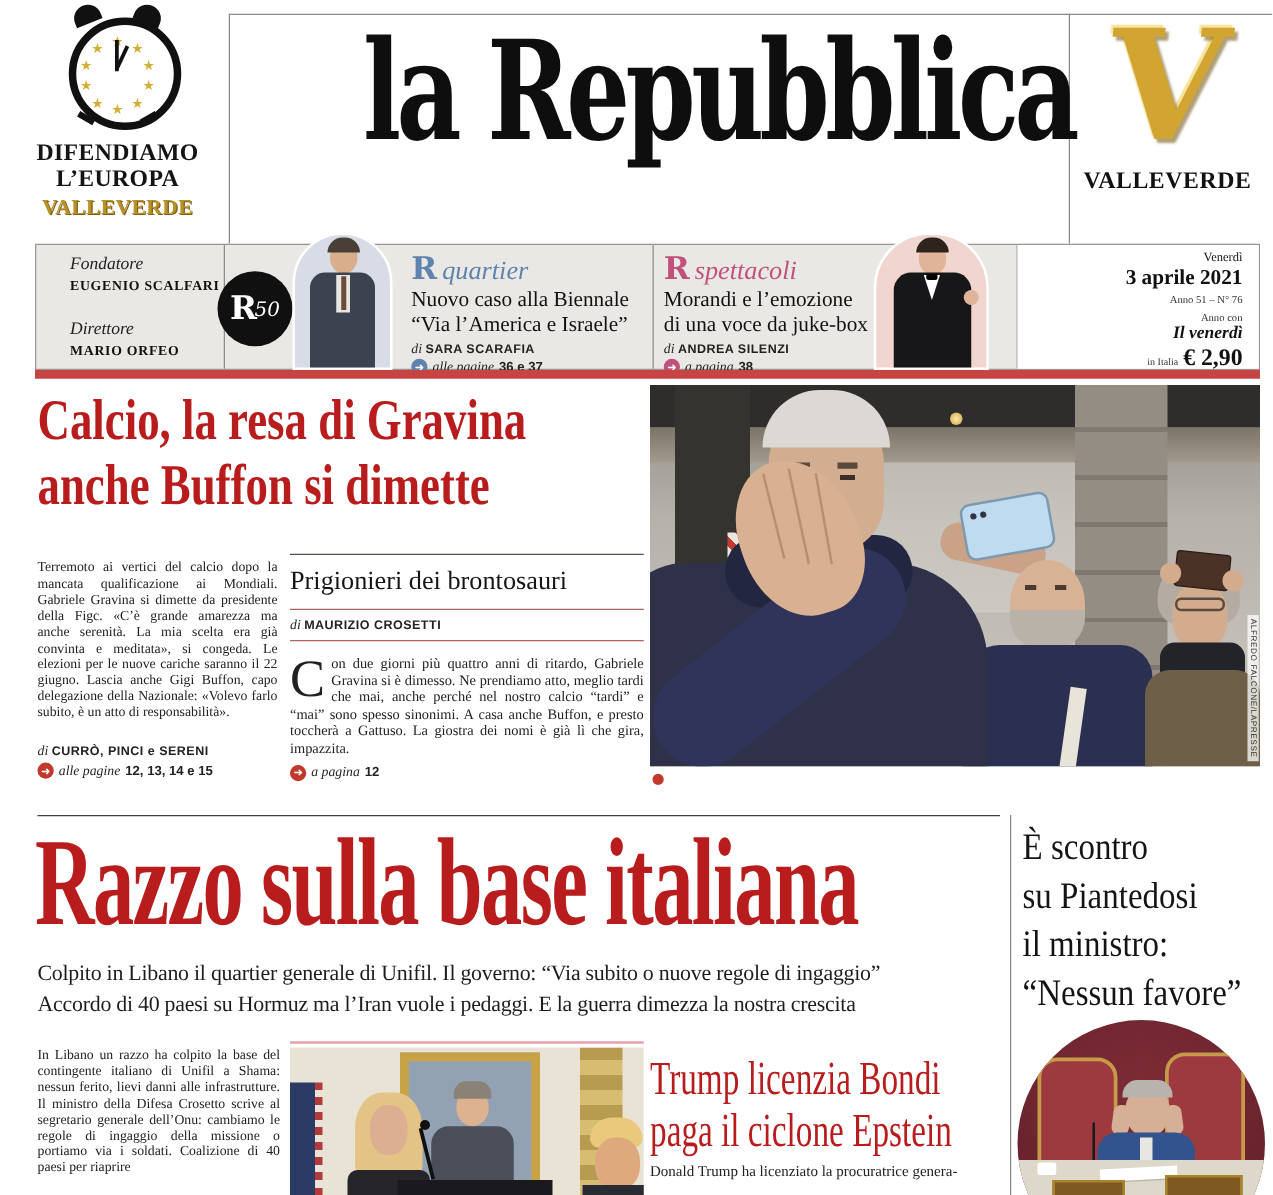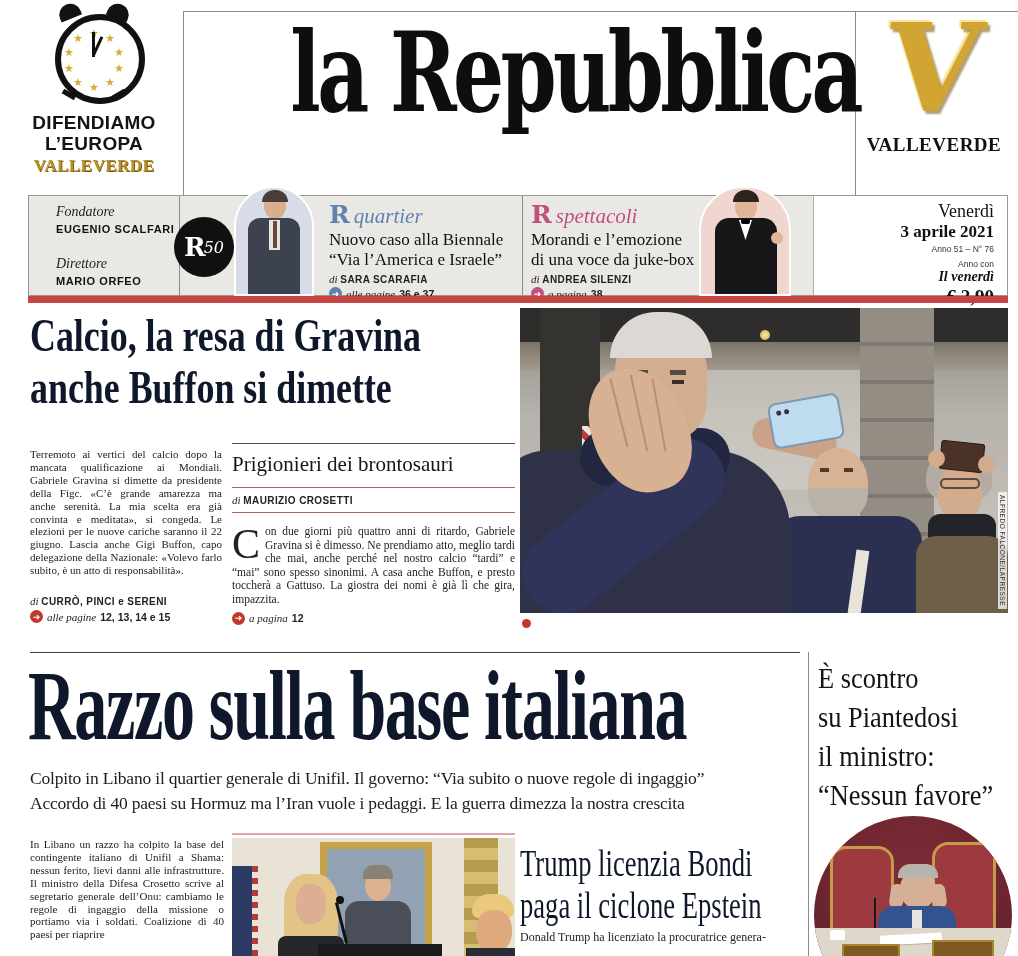--- a/index.html
+++ b/index.html
@@ -1,23 +1,23 @@
 <!DOCTYPE html>
 <html><head>
 <meta charset="utf-8">
 <style>
   html,body{margin:0;padding:0}
   #page{position:relative;width:1018px;height:956px;background:#fff;overflow:hidden;
         font-family:"Liberation Serif",serif;color:#1b1b1b}
   .abs{position:absolute}
-  .sans{font-family:Liberation Sans, sans-serif}
+  .sans{font-family:Liberation Serif, serif}
   .b{font-weight:bold}.i{font-style:italic}
   .hair{background:#8f8c88}
   .cond{display:inline-block;white-space:nowrap;transform-origin:left top}
-  .headline{font-weight:bold;color:#0f172a;line-height:1.06}
+  .headline{font-weight:bold;color:#b91c1c;line-height:1.06}
   .bodytxt{font-size:11px;line-height:12.9px;text-align:justify;color:#222}
   .byline{font-size:11px;color:#222}
   .byline .nm{font-family:"Liberation Sans",sans-serif;font-weight:bold;font-size:10px;letter-spacing:.4px}
   .ref{font-size:11px;font-style:italic;color:#222;display:flex;align-items:center;gap:4px}
   .ref .pg{font-family:"Liberation Sans",sans-serif;font-weight:bold;font-style:normal;font-size:10.5px}
   .arrow{display:inline-flex;width:13px;height:13px;border-radius:50%;color:#fff;
          align-items:center;justify-content:center;font-size:9px;font-style:normal;flex:0 0 13px}
   .st{position:absolute;font-size:11px;color:#d4af37}
   .rl{background:#b0625c;height:1px}
   .shape{position:absolute}
@@ -121,21 +121,21 @@
     <div class="abs" style="left:670px;top:-10px;width:92px;height:110px;background:#f0d6cf;border:2px solid #fff;border-radius:44px 44px 0 0;overflow:hidden;box-sizing:border-box">
       <div class="shape" style="left:34px;top:6px;width:22px;height:26px;background:#e0b498;border-radius:50%"></div>
       <div class="shape" style="left:32px;top:2px;width:26px;height:12px;background:#2e241e;border-radius:12px 12px 0 0"></div>
       <div class="shape" style="left:14px;top:30px;width:62px;height:78px;background:#17171a;border-radius:14px 14px 0 0"></div>
       <div class="shape" style="left:38px;top:32px;width:13px;height:20px;background:#fff;clip-path:polygon(0 0,100% 0,50% 100%)"></div>
       <div class="shape" style="left:40px;top:31px;width:9px;height:5px;background:#000;border-radius:2px"></div>
       <div class="shape" style="left:70px;top:44px;width:12px;height:12px;background:#e0b498;border-radius:50%"></div>
     </div>
 
     <div class="abs" style="left:784px;top:0;width:194px;height:99px;background:#fff;border-left:1px solid #b5b2ad;box-sizing:border-box;text-align:right;padding-right:13px">
-      <div style="font-size:18px;margin-top:5px;color:#111">Venerdì</div>
+      <div style="font-size:10px;margin-top:5px;color:#111">Venerdì</div>
       <div class="b" style="font-size:17px;color:#111">3 aprile 2021</div>
       <div class="sans" style="font-size:8.5px;color:#333;margin-top:2px">Anno 51 – N° 76</div>
       <div class="sans" style="font-size:8.5px;color:#333;margin-top:5px">Anno con</div>
       <div class="b i" style="font-size:14px;color:#111">Il venerdì</div>
       <div style="margin-top:1px">
         <span class="sans" style="font-size:8px;color:#333">in Italia</span>
         <span class="b" style="font-size:19px;color:#111">€ 2,90</span>
       </div>
     </div>
   </div>

